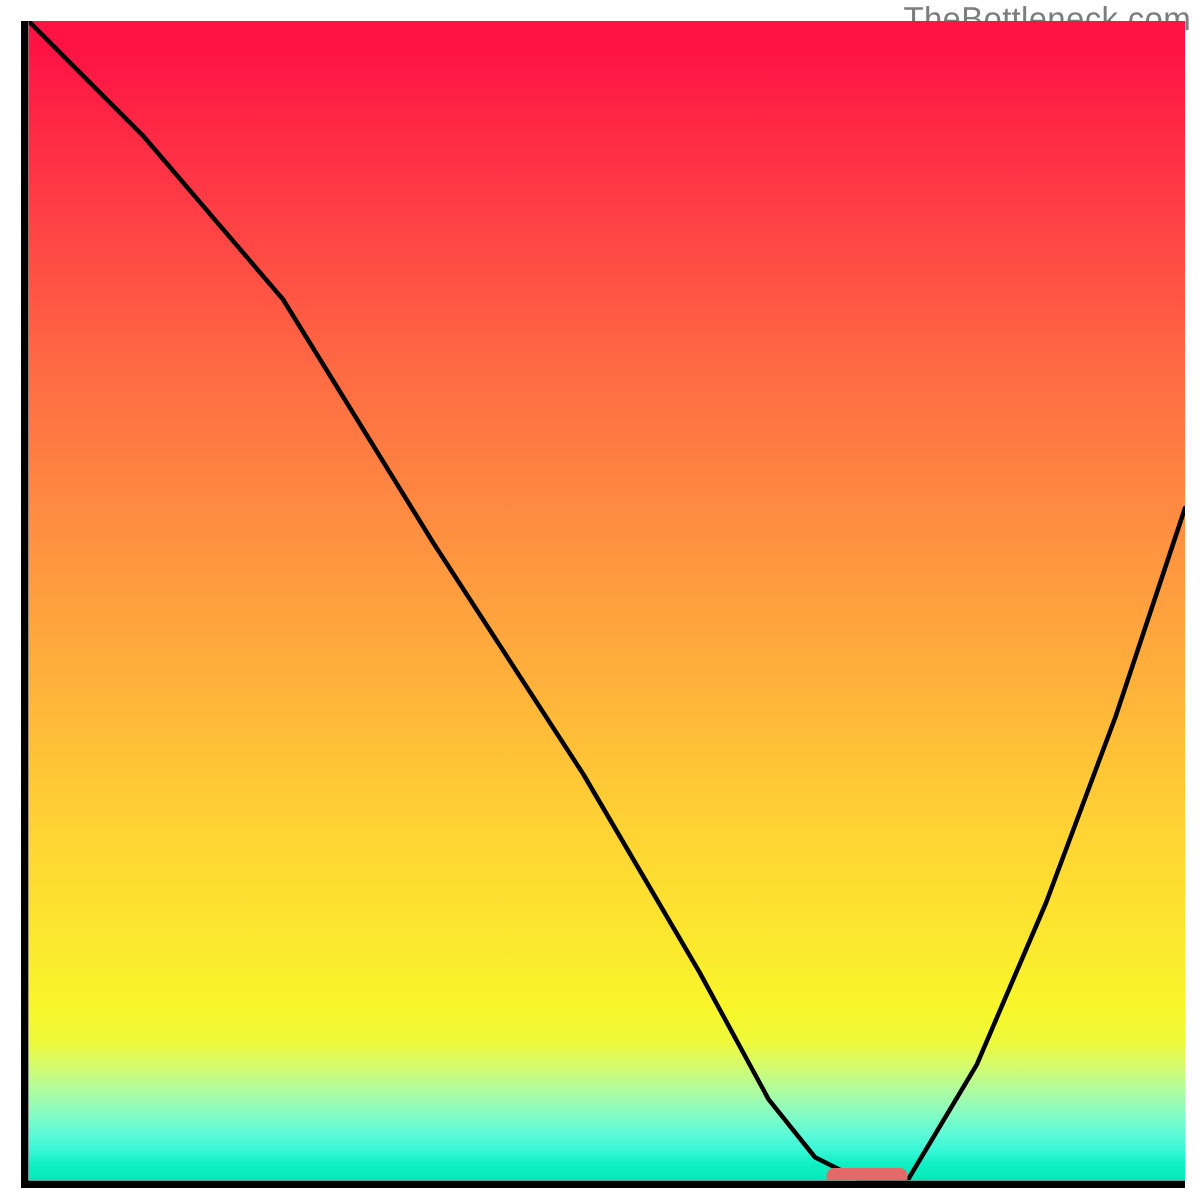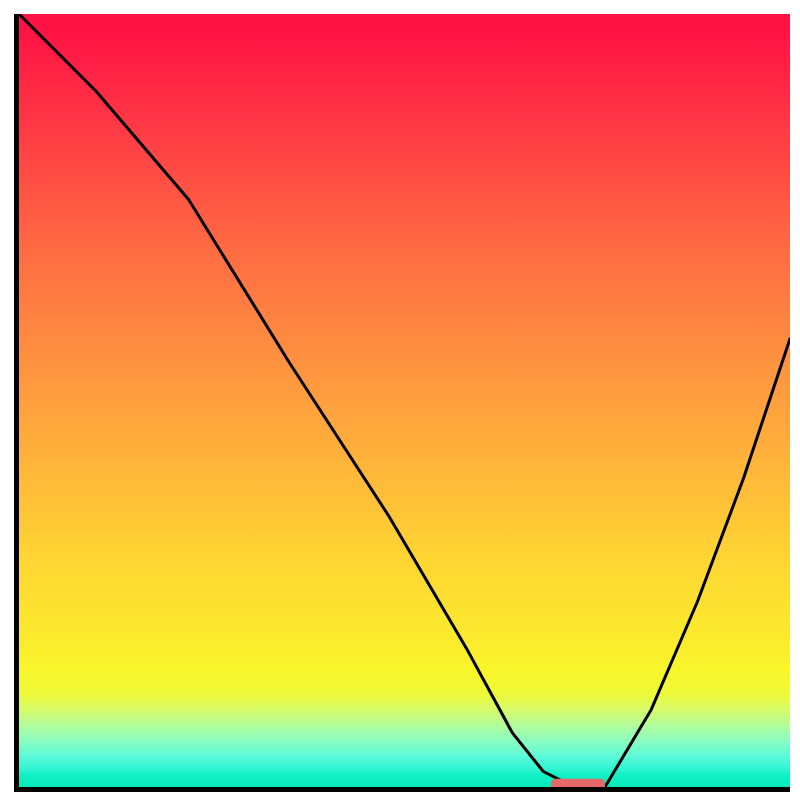--- a/index.html
+++ b/index.html
@@ -79,20 +79,21 @@
     font-size: 22px;
     font-weight: 400;
     letter-spacing: 0.2px;
   }
 </style>
 </head>
 <body>
 
 <div class="wrap">
 
+  <div class="watermark">TheBottleneck.com</div>
 
   <div class="plot">
     <div class="gradient"></div>
 
     <svg class="curve" viewBox="0 0 771 773" preserveAspectRatio="none">
       <path class="line" d="M0.0 0.0 L77.1 77.3 L169.6 185.5 L269.8 347.8 L370.1 502.5 L447.2 633.9 L493.4 718.9 L524.3 757.5 L555.1 773.0 L586.0 773.0 L632.2 695.7 L678.5 587.5 L724.7 463.8 L771.0 324.7"></path>
       <rect class="marker" x="532.0" y="764.7" width="54.0" height="12" rx="5" ry="5"></rect>
     </svg>
   </div>
 

